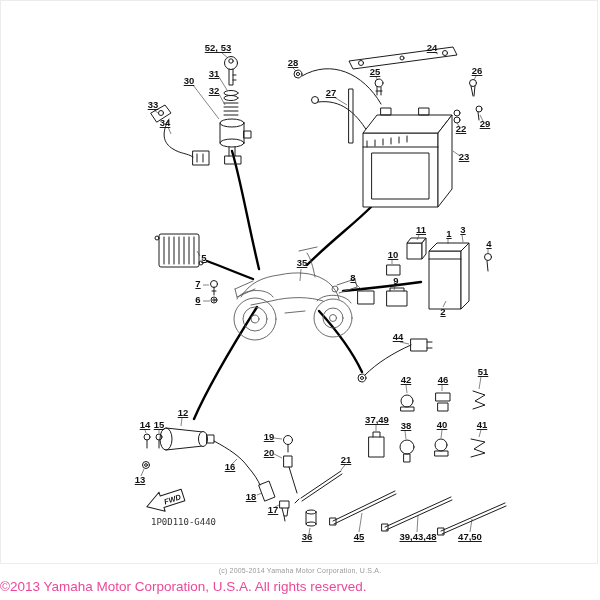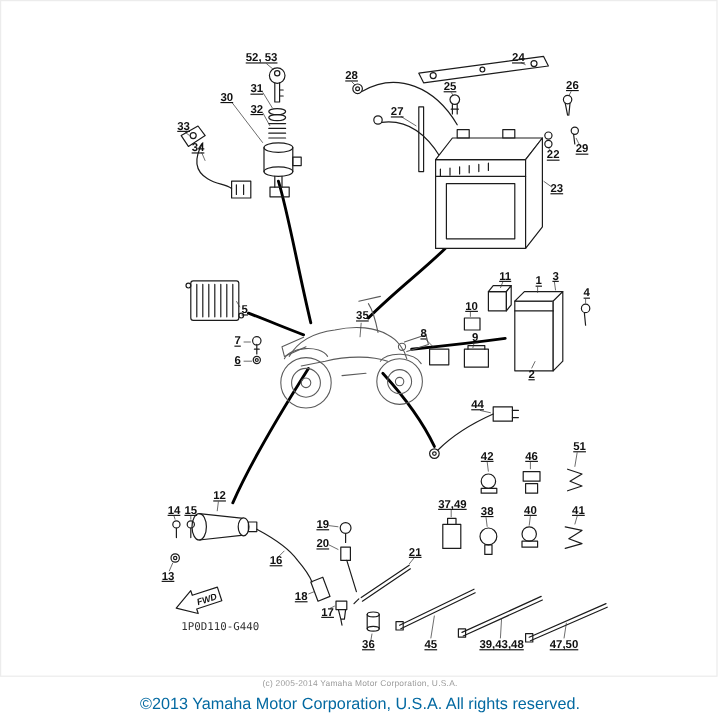--- a/index.html
+++ b/index.html
@@ -8,21 +8,21 @@
   svg{display:block;}
   .ln{fill:none;stroke:#1c1c1c;stroke-width:1;stroke-linecap:round;stroke-linejoin:round;}
   .fillw{fill:#fff;stroke:#1c1c1c;stroke-width:1;stroke-linejoin:round;}
   .thick{fill:none;stroke:#000;stroke-width:2.4;stroke-linecap:round;}
   .thin{stroke:#333;stroke-width:.6;}
   .lt{fill:none;stroke:#5a5a5a;stroke-width:.9;stroke-linecap:round;stroke-linejoin:round;}
   .co{font:bold 9.5px "Liberation Sans",sans-serif;fill:#111;text-decoration:underline;}
   .code{font:9px "DejaVu Sans Mono",monospace;fill:#333;}
   .fwd{font:italic bold 7.5px "Liberation Sans",sans-serif;fill:#111;}
   .footer-small{position:absolute;left:0;top:567px;width:600px;text-align:center;font-size:7px;color:#9a9a9a;letter-spacing:.2px;}
-  .footer-main{position:absolute;left:0;top:579px;width:600px;text-align:center;font-size:13.5px;color:#0369a1;}
+  .footer-main{position:absolute;left:0;top:579px;width:600px;text-align:left;font-size:13.5px;color:#ec4899;}
 </style>
 </head>
 <body>
 
 <div class="page">
   <div class="diagram-frame">
   <svg width="598" height="562" viewBox="0 0 598 562">
 
     <g>
       <path class="thick" d="M258,268 C247,222 239,176 231,150"></path>

